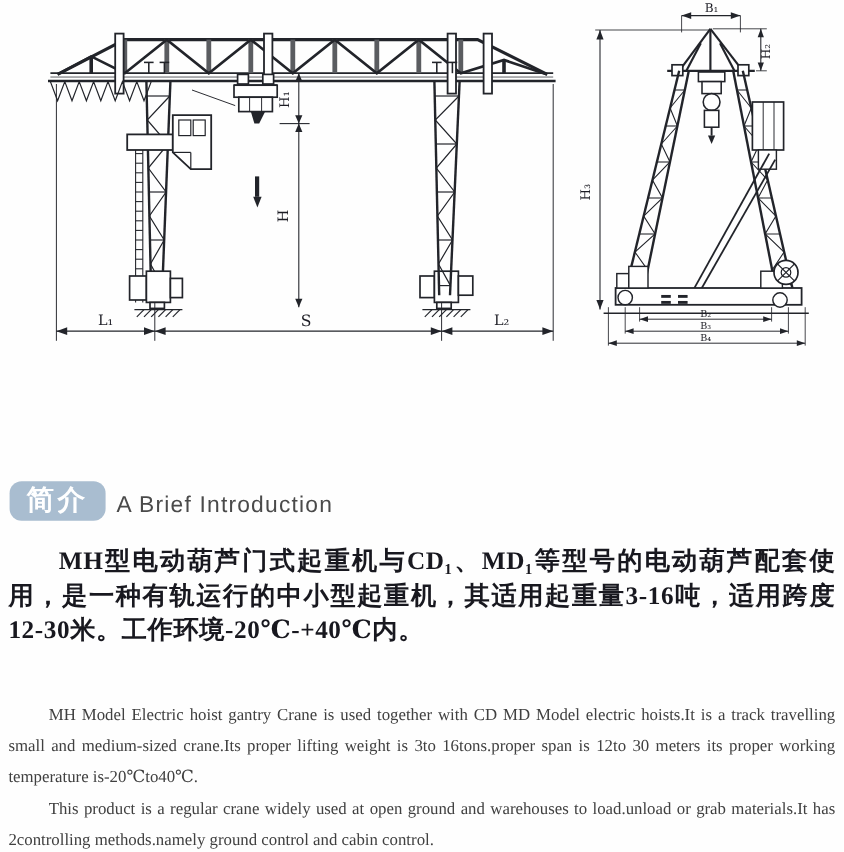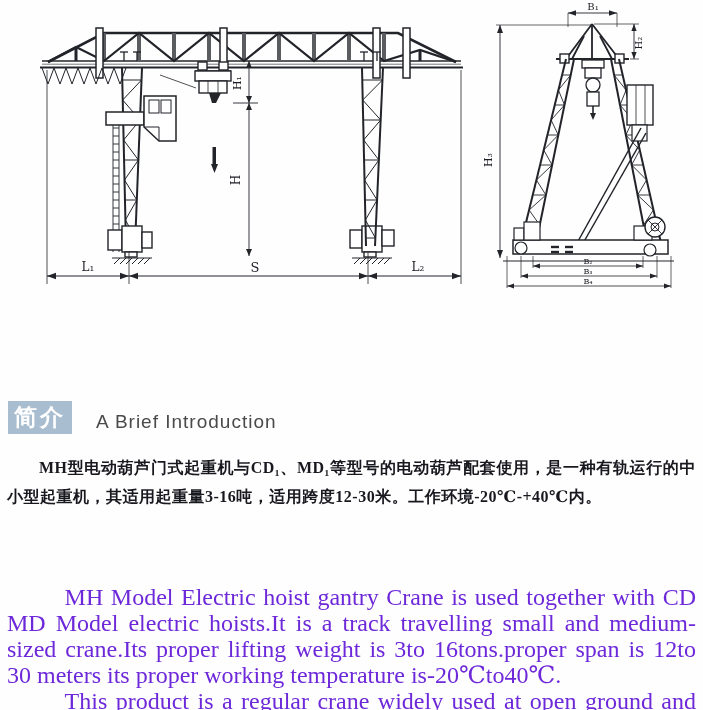--- a/index.html
+++ b/index.html
@@ -4,31 +4,31 @@
 <style>
   html,body{margin:0;padding:0;background:#ffffff;}
   .page{position:relative;width:703px;height:710px;background:#fefefe;overflow:hidden;
         font-family:"Liberation Serif","DejaVu Serif",serif;color:#1c1c24;}
   svg{position:absolute;top:0;left:0;}
   .lineart{stroke:#22242a;fill:none;}
   .dim-label{font-family:"DejaVu Serif","DejaVu Sans",serif;fill:#1c1c24;}
   .caption{position:absolute;top:306px;left:228px;width:150px;text-align:center;
            font-size:17px;letter-spacing:5px;color:#25252e;}
   .intro-header{position:absolute;top:401px;left:8px;display:flex;align-items:flex-end;}
-  .badge{display:inline-block;width:64px;height:33px;line-height:33px;text-align:center;
+  .badge{display:inline-block;width:80px;height:33px;line-height:33px;text-align:center;
          background:#a9bdd0;color:#ffffff;font-weight:bold;font-size:23px;letter-spacing:3px;
-         font-family:"DejaVu Sans",sans-serif;}
-  .intro-heading{margin-left:24px;margin-bottom:1px;font-family:"Liberation Sans","DejaVu Sans",sans-serif;
+         font-family:"DejaVu Sans",sans-serif;border-radius:10px;}
+  .intro-heading{margin-left:9px;margin-bottom:1px;font-family:"Liberation Sans","DejaVu Sans",sans-serif;
          font-size:19px;color:#4a4a4a;letter-spacing:1px;}
   .zh-block{position:absolute;top:453px;left:7px;right:7px;}
-  .zh-block p{margin:0;font-size:16px;font-weight:bold;line-height:29px;
+  .zh-block p{margin:0;font-size:21px;font-weight:bold;line-height:29px;
          text-indent:2em;text-align:justify;letter-spacing:0.5px;color:#18181f;}
   .en-block{position:absolute;top:584px;left:7px;right:7px;}
-  .en-block p{margin:0;font-size:24px;line-height:26px;text-indent:2.4em;
-         text-align:justify;color:#6d28d9;}
+  .en-block p{margin:0;font-size:14px;line-height:26px;text-indent:2.4em;
+         text-align:justify;color:#404040;}
 </style>
 </head>
 <body>
 
 <div class="page">
 
   <svg width="703" height="300" viewBox="0 0 703 300">
 
     <g>
 

